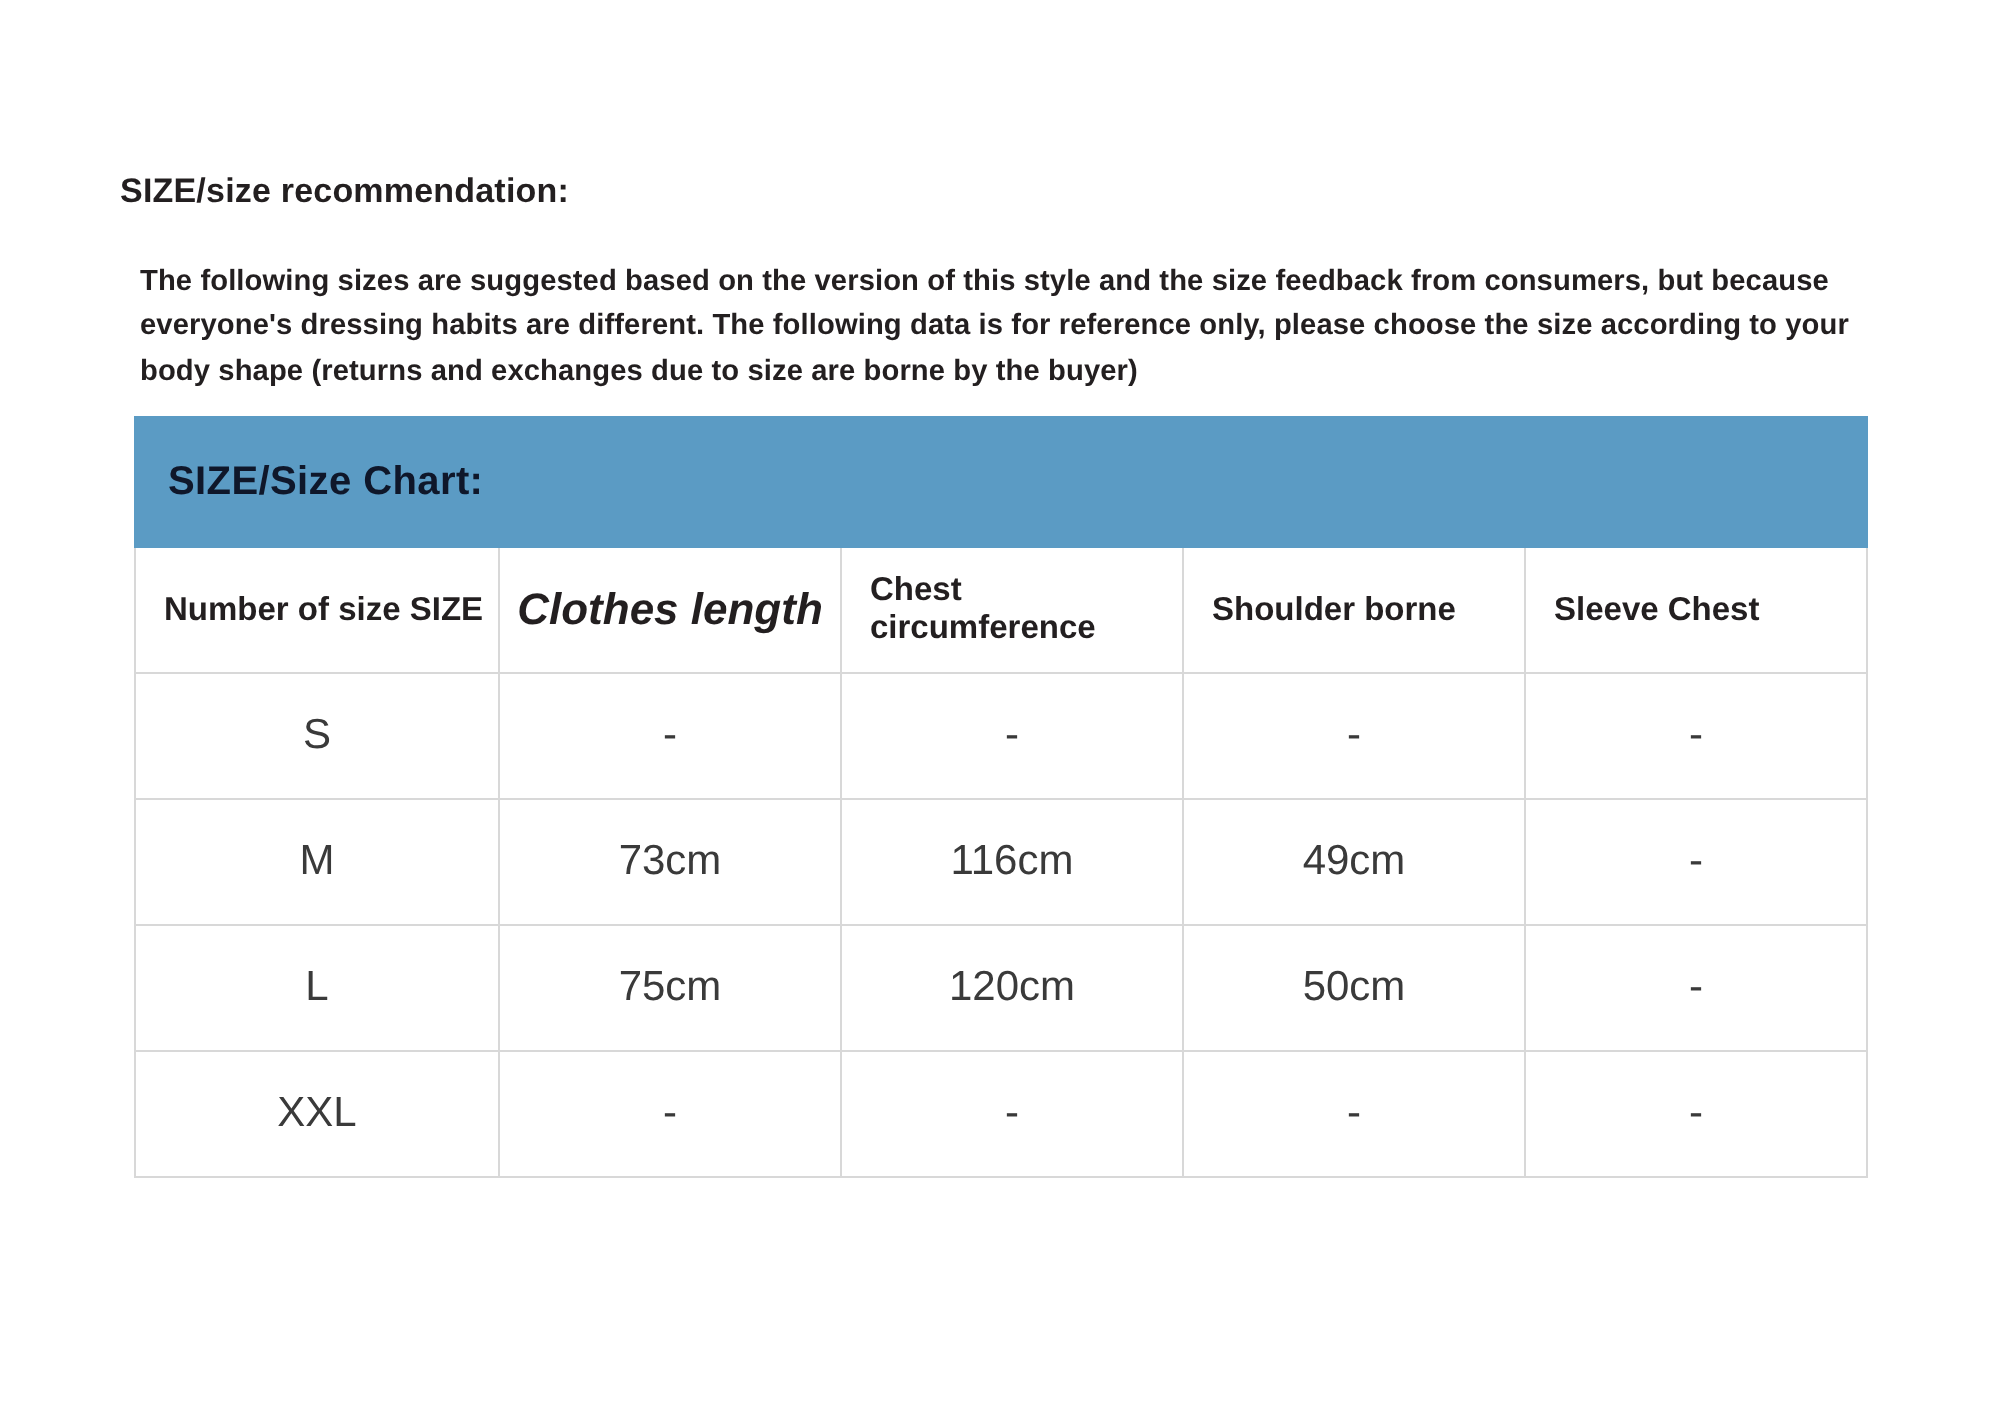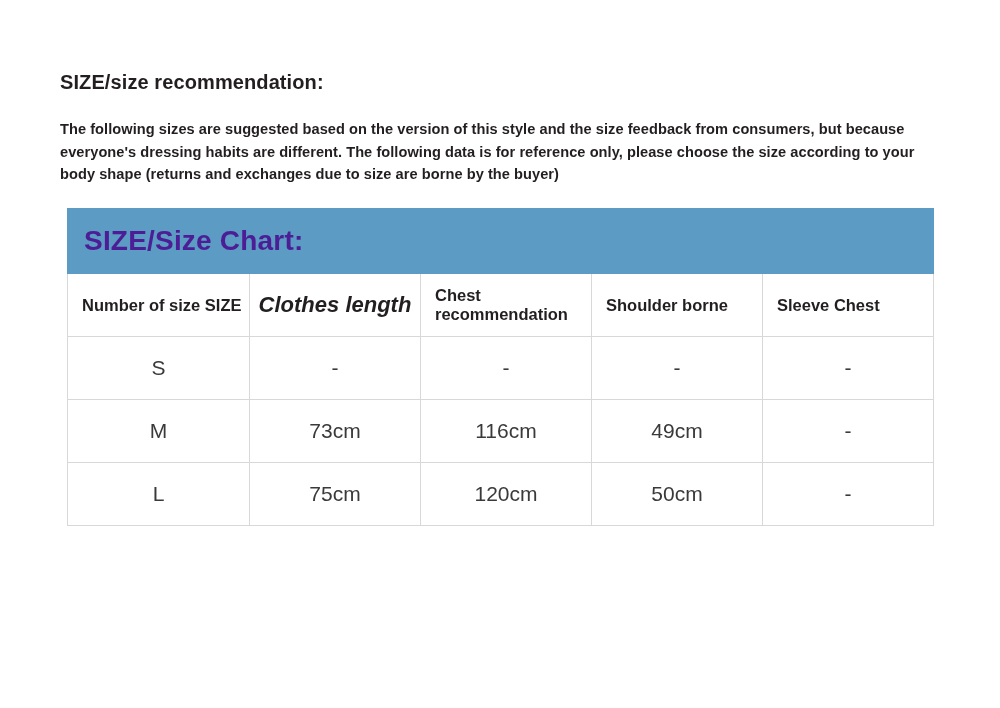--- a/index.html
+++ b/index.html
@@ -21,31 +21,31 @@
     box-sizing: border-box;
   }
 
   .intro {
     position: absolute;
     left: 60px;
     top: 68px;
     width: 880px;
   }
   .intro-title {
-    font-size: 20px;
+    font-size: 17px;
     font-weight: bold;
     line-height: 1.4;
-    margin: 0 0 22px 0;
+    margin: 16px 0 22px 0;
     letter-spacing: 0.1px;
   }
   .intro-body {
     font-size: 14.6px;
     font-weight: bold;
     line-height: 1.55;
-    margin: 0;
+    margin: 10px;
     letter-spacing: 0.05px;
   }
 
   .table-wrap {
     position: absolute;
     left: 67px;
     top: 208px;
     width: 866px;
   }
 
@@ -58,25 +58,25 @@
   table.size-table td,
   table.size-table th {
     border: 1px solid #d8d8d8;
     padding: 0;
     text-align: center;
     vertical-align: middle;
   }
 
   .chart-title-cell {
     background: #5b9bc4;
-    color: #4c1d95;
+    color: #0f172a;
     height: 64px;
     text-align: left !important;
     padding-left: 16px !important;
-    font-size: 28px;
+    font-size: 20px;
     font-weight: bold;
     border: 1px solid #5b9bc4 !important;
     letter-spacing: 0.2px;
   }
 
   tr.header-row td {
     height: 62px;
     font-weight: bold;
     color: #231f20;
     line-height: 1.15;
@@ -128,21 +128,21 @@
           <col class="col-4">
           <col class="col-5">
       </colgroup>
       <tbody>
         <tr>
           <td class="chart-title-cell" colspan="5">SIZE/Size Chart:</td>
         </tr>
         <tr class="header-row">
           <td class="h-small">Number of size SIZE</td>
           <td class="h-big">Clothes length</td>
-          <td class="h-small">Chest recommendation</td>
+          <td class="h-small">Chest circumference</td>
           <td class="h-small">Shoulder borne</td>
           <td class="h-small">Sleeve Chest</td>
         </tr>
 
         <tr class="data-row">
           <td class="size-label">S</td>
           <td>-</td>
           <td>-</td>
           <td>-</td>
           <td>-</td>
@@ -158,17 +158,24 @@
 
         <tr class="data-row">
           <td class="size-label">L</td>
           <td>75cm</td>
           <td>120cm</td>
           <td>50cm</td>
           <td>-</td>
         </tr>
 
 
+        <tr class="data-row">
+          <td class="size-label">XXL</td>
+          <td>-</td>
+          <td>-</td>
+          <td>-</td>
+          <td>-</td>
+        </tr>
       </tbody>
     </table>
   </div>
 
 </div>
 
 </body></html>

